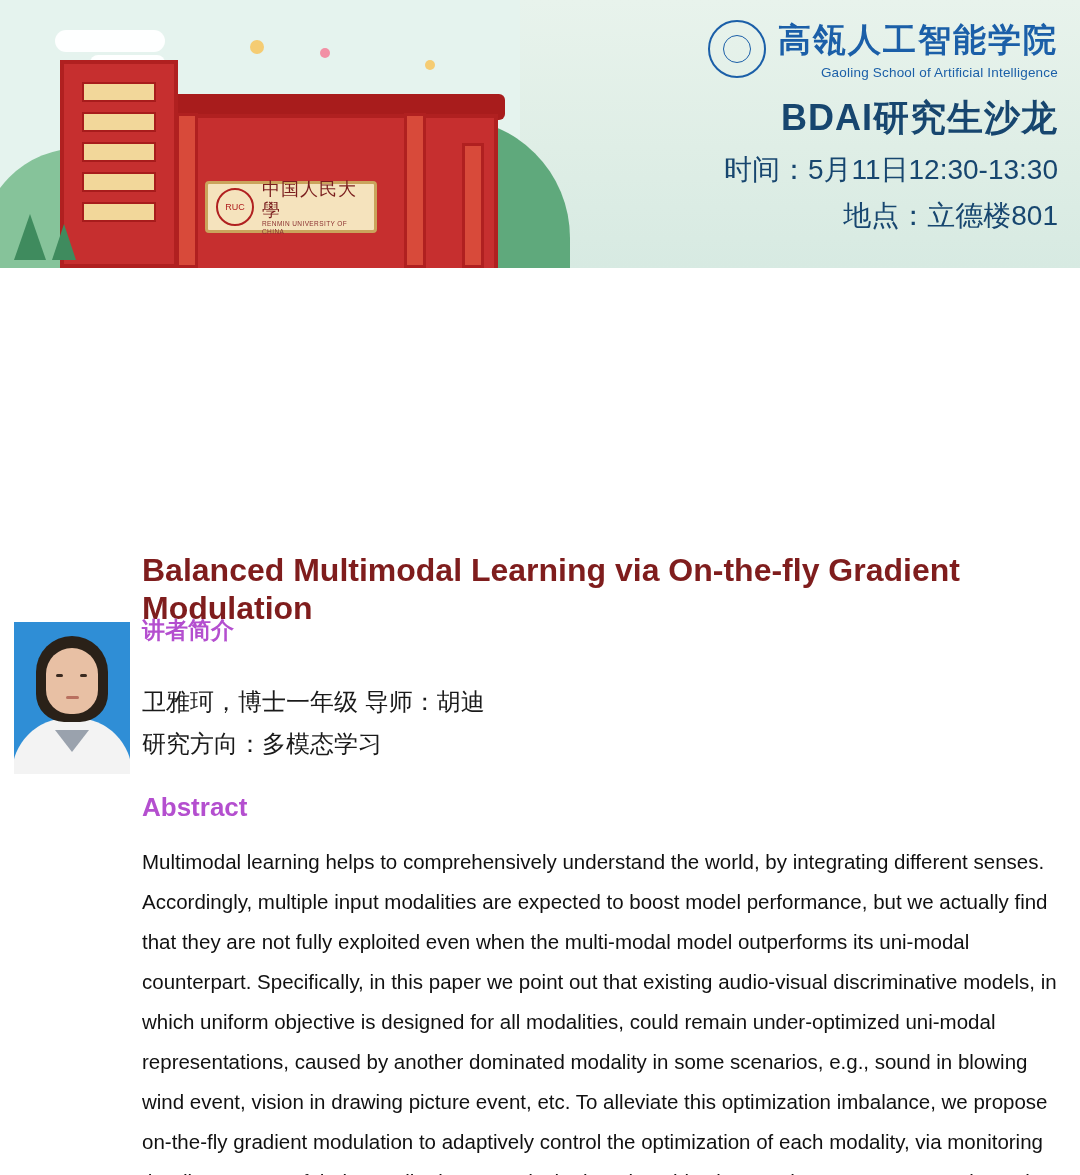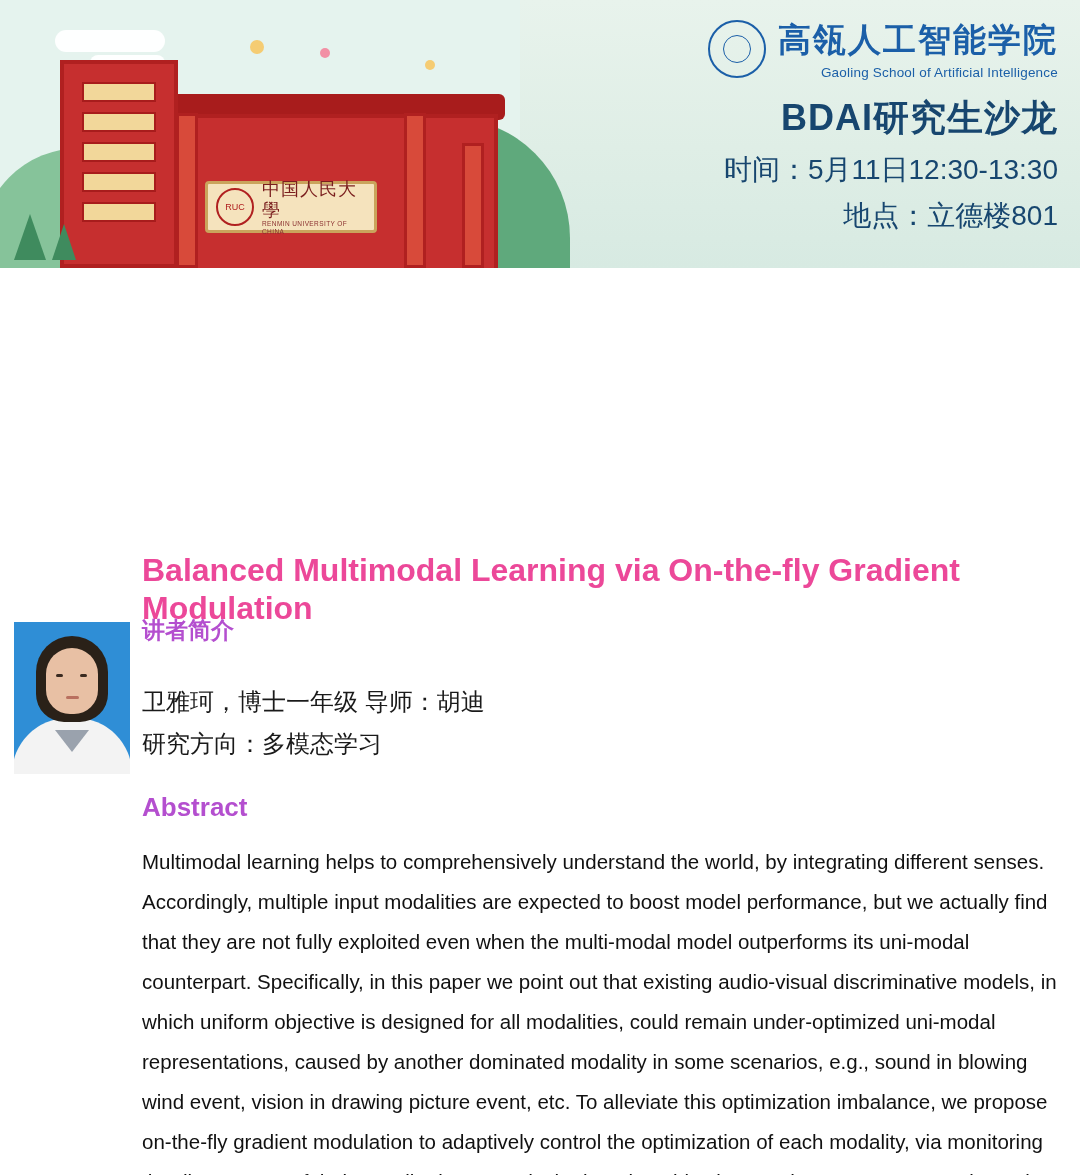--- a/index.html
+++ b/index.html
@@ -229,21 +229,21 @@
   .content {
     position: relative;
     padding: 0;
   }
   .paper-title {
     position: absolute;
     left: 142px; top: 284px;
     width: 900px;
     font-size: 32px;
     font-weight: bold;
-    color: #ec4899;
+    color: #7f1d1d;
     line-height: 1.18;
   }
   .photo {
     position: absolute;
     left: 14px; top: 354px;
     width: 116px; height: 152px;
     background: linear-gradient(180deg, #2f8ed6 0%, #2f8ed6 100%);
     overflow: hidden;
     border: 0;
   }

